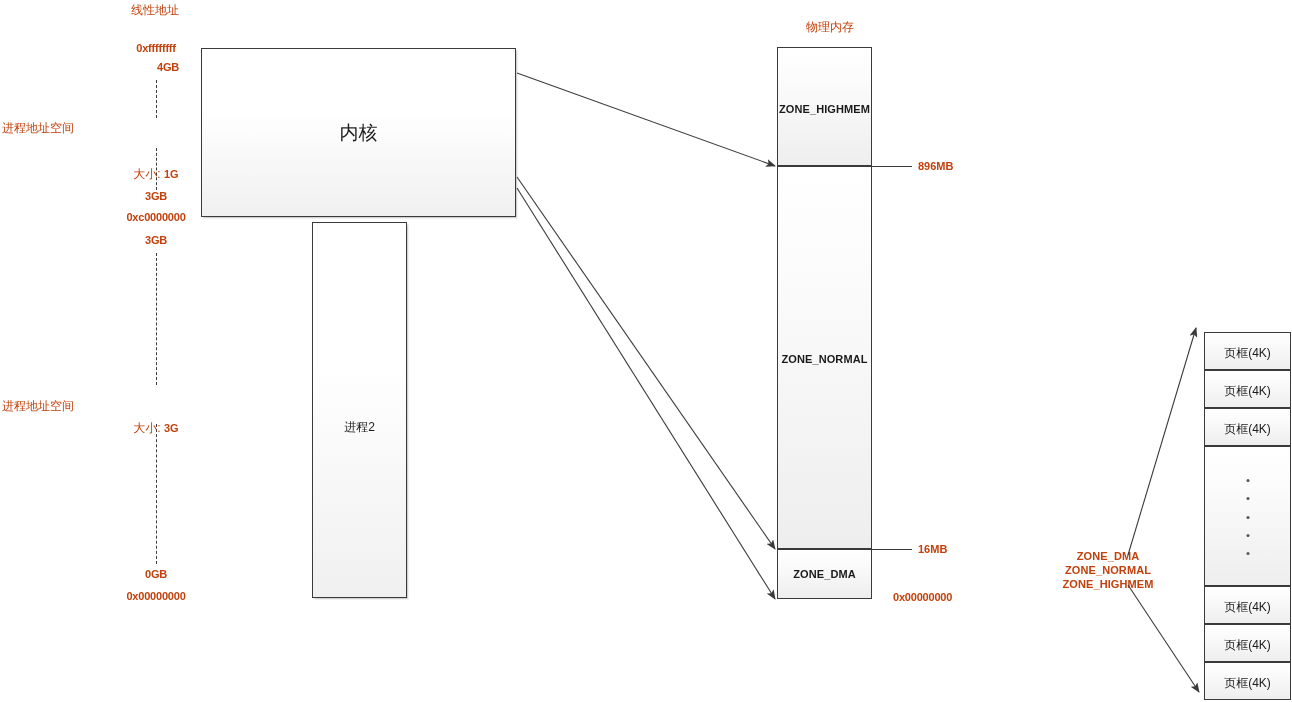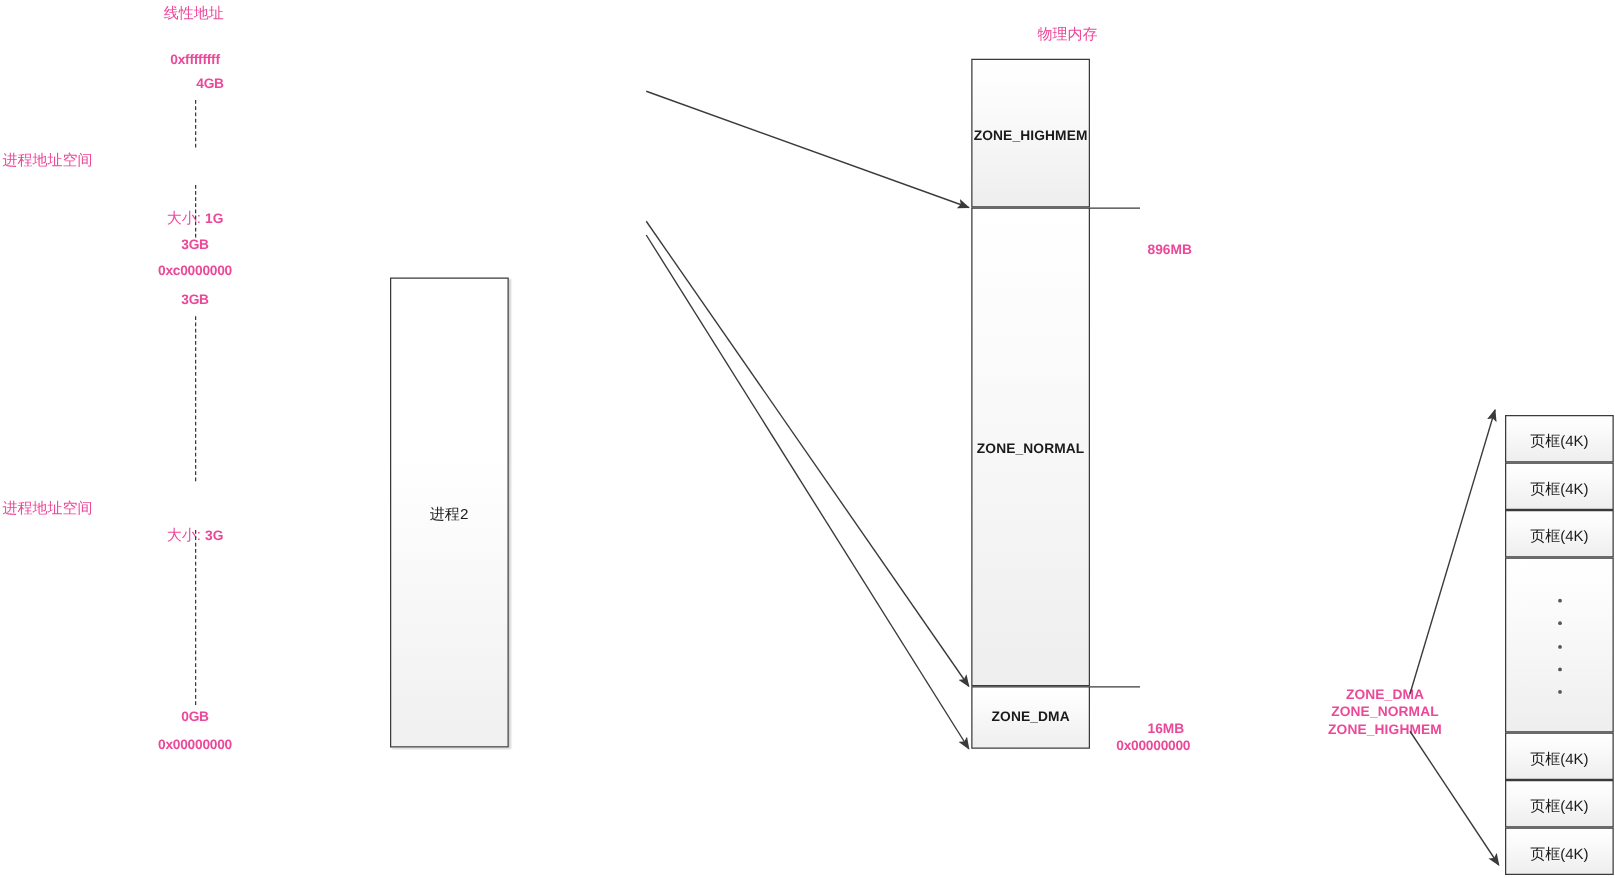--- a/index.html
+++ b/index.html
@@ -19,21 +19,21 @@
     height: 702px;
     overflow: hidden;
     background: #ffffff;
   }
 
   
   .lbl {
     position: absolute;
     white-space: nowrap;
     line-height: 1;
-    color: #ec4899;
+    color: #c2410c;
   }
   .lbl-ctr { transform: translateX(-50%); }
   .t-title {
     font-size: 12px;
     font-weight: 400;
   }
   .t-sidehead {
     font-size: 12px;
     font-weight: 400;
   }
@@ -47,21 +47,20 @@
   }
   .t-size b { font-size: 11px; }
   .t-zone {
     font-size: 11px;
     font-weight: bold;
     letter-spacing: 0.1px;
   }
   .t-memmark {
     font-size: 11px;
     font-weight: bold;
-    margin-top: 34px;
   }
   .t-box {
     font-size: 12px;
   }
   .t-kernel {
     font-size: 19px;
   }
   .t-frame {
     font-size: 12px;
   }
@@ -124,21 +123,21 @@
     pointer-events: none;
   }
 </style>
 </head>
 <body>
 
 <div id="canvas">
 
   <div class="lbl lbl-ctr t-title" style="left:155px; top:4px;">线性地址</div>
 
-  <div class="lbl lbl-ctr t-title" style="left:854px; top:21px;text-align:center;">物理内存</div>
+  <div class="lbl lbl-ctr t-title" style="left:830px; top:21px;text-align:center;">物理内存</div>
 
   <div class="lbl t-sidehead" style="left:2px; top:122px;">进程地址空间</div>
 
   <div class="lbl t-sidehead" style="left:2px; top:400px;">进程地址空间</div>
 
   <div class="lbl lbl-ctr t-addr" style="left:156px; top:43px;text-align:center;">0xffffffff</div>
   <div class="lbl lbl-ctr t-addr" style="left:168px; top:62px;">4GB</div>
 
   <div class="dashcol" style="left:156px; top:80px; height:38px;"></div>
 
@@ -159,24 +158,27 @@
   <div class="lbl lbl-ctr t-size" style="left:156px; top:401px;margin-top:21px;">
     <span>大小:</span>
     <b>3G</b>
   </div>
 
   <div class="dashcol" style="left:156px; top:424px; height:140px;"></div>
 
   <div class="lbl lbl-ctr t-addr" style="left:156px; top:569px;text-align:center;">0GB</div>
   <div class="lbl lbl-ctr t-addr" style="left:156px; top:591px;">0x00000000</div>
 
+  <div class="gbox" style="left:201px; top:48px; width:315px; height:169px;">
+    <div class="box-label t-kernel" style="top:50%; transform:translateY(-50%);">内核</div>
+  </div>
 
 
   <div class="gbox" style="left:312px; top:222px; width:95px; height:376px;">
-    <div class="box-label t-box" style="top:180px;font-family:Liberation Mono, monospace;">进程2</div>
+    <div class="box-label t-box" style="top:196px;">进程2</div>
   </div>
 
 
   <div class="gbox-flat" style="left:777px; top:47px; width:95px; height:119px;">
     <div class="box-label t-zone" style="top:55px;">ZONE_HIGHMEM</div>
   </div>
 
   <div class="gbox-flat" style="left:777px; top:166px; width:95px; height:383px;">
     <div class="box-label t-zone" style="top:186px;">ZONE_NORMAL</div>
   </div>

